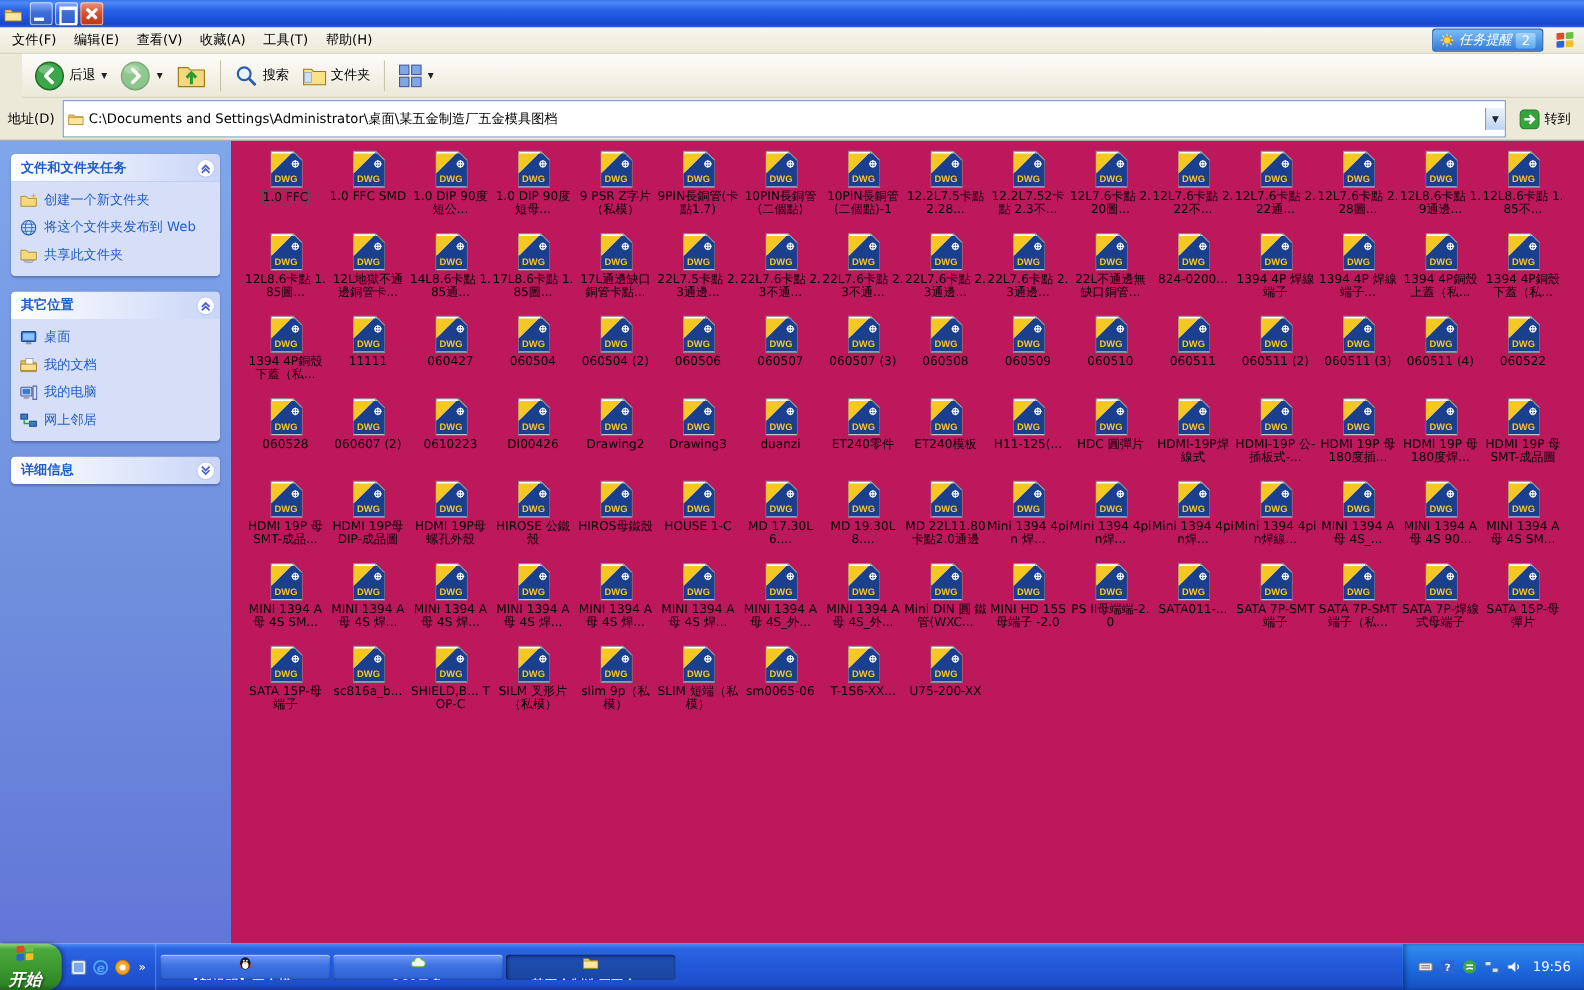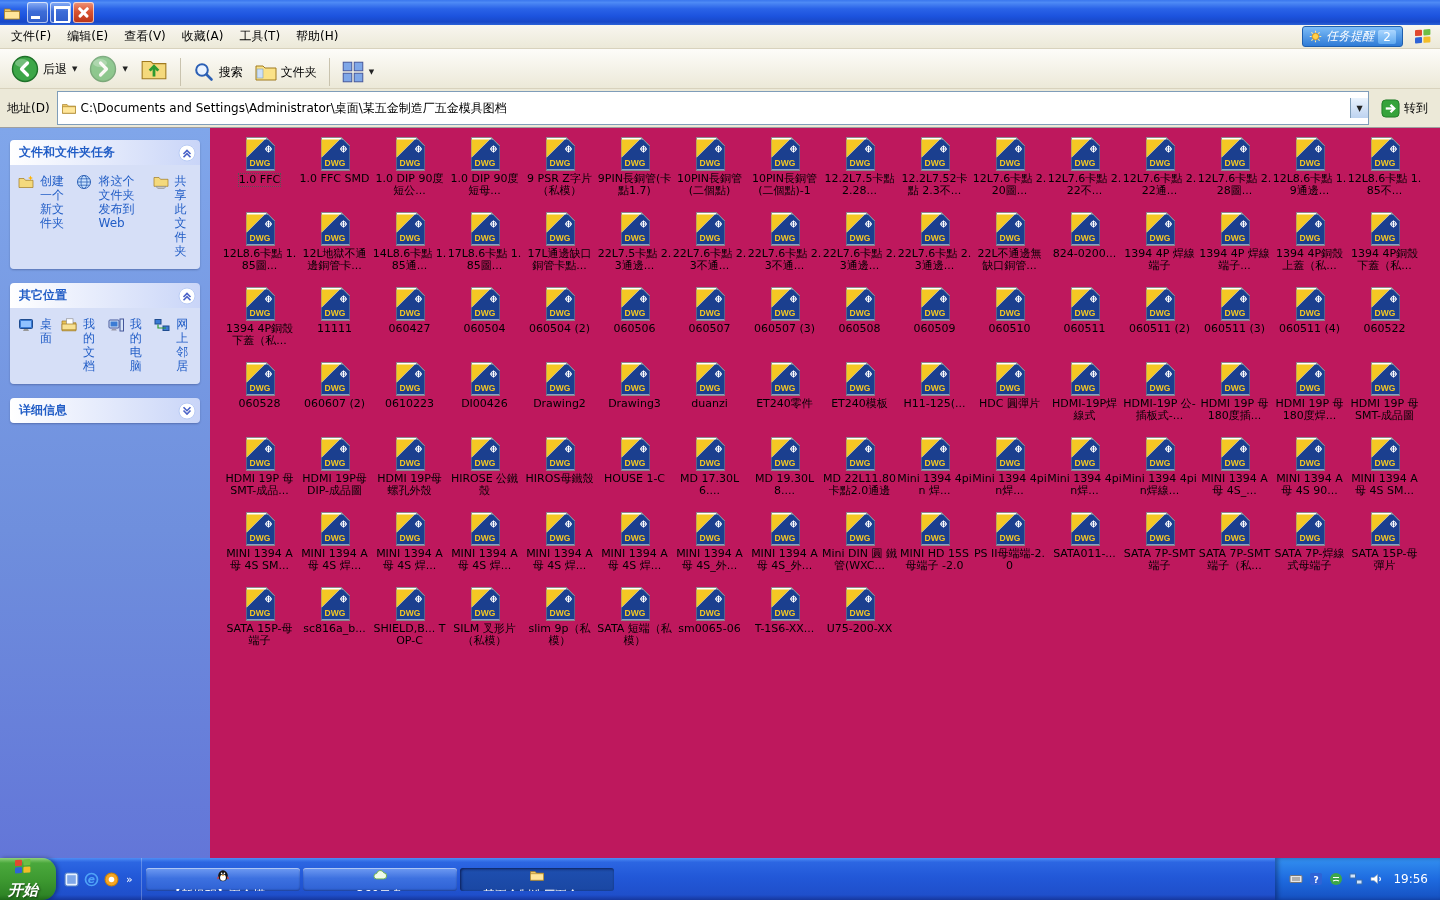--- a/index.html
+++ b/index.html
@@ -26,21 +26,21 @@
   
   .menubar{flex:0 0 24px;display:flex;align-items:center;padding:0 3px;background:linear-gradient(180deg,#F8F6EF,#ECE9D8);border-bottom:1px solid #D8D2BD;}
   .menu-item{padding:3px 8px;cursor:default;}
   .menubar-right{margin-left:auto;display:flex;align-items:center;gap:10px;padding-right:4px;}
   .qq-badge{display:flex;align-items:center;gap:4px;background:linear-gradient(180deg,#7CBCF7,#2F7BD6);border:1px solid #1E5FAE;border-radius:3px;padding:1px 6px;color:#fff;font-weight:normal;font-size:12px;font-style:italic;}
   .qq-count{background:linear-gradient(180deg,#ABD6FF,#5FA9EF);border-radius:2px;padding:0 5px;font-style:normal;}
   .win-logo{width:20px;height:17px;}
   .win-logo svg{width:100%;height:100%;}
 
   
-  .toolbar{flex:0 0 40px;display:flex;align-items:flex-end;gap:2px;padding:2px 6px;border-bottom:1px solid #D8D2BD;background:linear-gradient(180deg,#FDFCF9,#ECE9D8);}
+  .toolbar{flex:0 0 40px;display:flex;align-items:center;gap:2px;padding:2px 6px;border-bottom:1px solid #D8D2BD;background:linear-gradient(180deg,#FDFCF9,#ECE9D8);margin-left:20px;}
   .tbtn{display:flex;align-items:center;gap:4px;padding:3px 5px;border-radius:3px;}
   .big{width:28px;height:28px;flex:0 0 28px;}
   .mid{width:22px;height:22px;flex:0 0 22px;}
   .caret{font-size:7px;color:#222;margin-left:1px;}
   .tsep{width:1px;height:28px;background:#C9C3AE;margin:0 5px;}
   .faded{opacity:.55;}
 
   
   .addressbar{flex:0 0 27px;display:flex;align-items:center;gap:7px;padding:2px 7px;background:#ECE9D8;border-bottom:1px solid #9FA0A0;}
   .addr-input{flex:1;height:34px;background:#fff;border:1px solid #7F9DB9;display:flex;align-items:center;gap:5px;padding-left:4px;}
@@ -48,21 +48,21 @@
   .addr-drop{width:18px;height:20px;background:linear-gradient(180deg,#EAF3FD,#BDD3F0);border-left:1px solid #7F9DB9;display:flex;align-items:center;justify-content:center;font-size:8px;color:#222;}
   .go-btn{display:flex;align-items:center;gap:4px;padding:0 5px;}
 
   
   .main{flex:1;display:flex;overflow:hidden;}
   .sidebar{flex:0 0 210px;background:linear-gradient(180deg,#80A6EA 0%,#6F8FDD 55%,#6376D8 100%);padding:12px 10px;overflow:hidden;}
   .panel{margin-bottom:14px;border-radius:4px;overflow:hidden;box-shadow:0 1px 2px rgba(0,0,40,.25);}
   .panel-header{height:25px;display:flex;align-items:center;justify-content:space-between;padding:0 4px 0 9px;background:linear-gradient(90deg,#FFFFFF,#C9D5F8);color:#215DC6;font-weight:bold;font-size:12px;}
   .chev{width:18px;height:18px;display:inline-flex;}
   .chev svg{width:100%;height:100%;}
-  .panel-body{background:#D6DFF7;padding:9px 8px 11px;display:flex;flex-direction:row;gap:9px;}
+  .panel-body{background:#D6DFF7;padding:9px 8px 11px;display:flex;flex-direction:column;gap:9px;}
   .task-item{display:flex;align-items:flex-start;gap:6px;color:#215DC6;font-size:12px;line-height:14px;cursor:pointer;}
 
   
   .content{flex:1;background:#be185d;padding:8px 0 0 12px;overflow:hidden;}
   .file-grid{display:grid;grid-template-columns:repeat(16,75px);grid-auto-rows:75px;}
   .file-item{display:flex;flex-direction:column;align-items:center;overflow:hidden;cursor:default;}
   .dwg{width:34px;height:36px;flex:0 0 36px;}
   .dwg svg{width:34px;height:36px;}
   .file-label{margin-top:1px;font-size:11px;line-height:12px;text-align:center;max-width:75px;max-height:26px;overflow:hidden;word-break:break-all;}
   .file-item.selected .file-label{border:1px dotted #555;}
@@ -1560,21 +1560,21 @@
           <div class="file-item">
             <div class="dwg"><svg viewBox="0 0 34 36">
                 <path d="M3.5 1.5h20l8 8v25h-28z" fill="#fff" stroke="#8a8a8a"></path>
                 <path d="M23.5 1.5l8 8h-8z" fill="#e0e0e0" stroke="#8a8a8a" stroke-width=".8"></path>
                 <path d="M3.5 3.5h18L3.5 21.5z" fill="#F5C723"></path>
                 <path d="M21.8 3.5L3.5 21.8v11.7h28V10.2l-6.5-6.7z" fill="#1B3F8F"></path>
                 <circle cx="25.5" cy="13" r="2.6" fill="none" stroke="#fff" stroke-width="1"></circle>
                 <path d="M25.5 9.5v7M22 13h7" stroke="#fff" stroke-width="1"></path>
                 <text x="17" y="29.5" font-size="8.5" font-weight="bold" fill="#F5C723" text-anchor="middle" font-family="sans-serif">DWG</text>
               </svg></div>
-            <div class="file-label">SATA 短端（私模）</div>
+            <div class="file-label">SLIM 短端（私模）</div>
           </div>
           <div class="file-item">
             <div class="dwg"><svg viewBox="0 0 34 36">
                 <path d="M3.5 1.5h20l8 8v25h-28z" fill="#fff" stroke="#8a8a8a"></path>
                 <path d="M23.5 1.5l8 8h-8z" fill="#e0e0e0" stroke="#8a8a8a" stroke-width=".8"></path>
                 <path d="M3.5 3.5h18L3.5 21.5z" fill="#F5C723"></path>
                 <path d="M21.8 3.5L3.5 21.8v11.7h28V10.2l-6.5-6.7z" fill="#1B3F8F"></path>
                 <circle cx="25.5" cy="13" r="2.6" fill="none" stroke="#fff" stroke-width="1"></circle>
                 <path d="M25.5 9.5v7M22 13h7" stroke="#fff" stroke-width="1"></path>
                 <text x="17" y="29.5" font-size="8.5" font-weight="bold" fill="#F5C723" text-anchor="middle" font-family="sans-serif">DWG</text>

